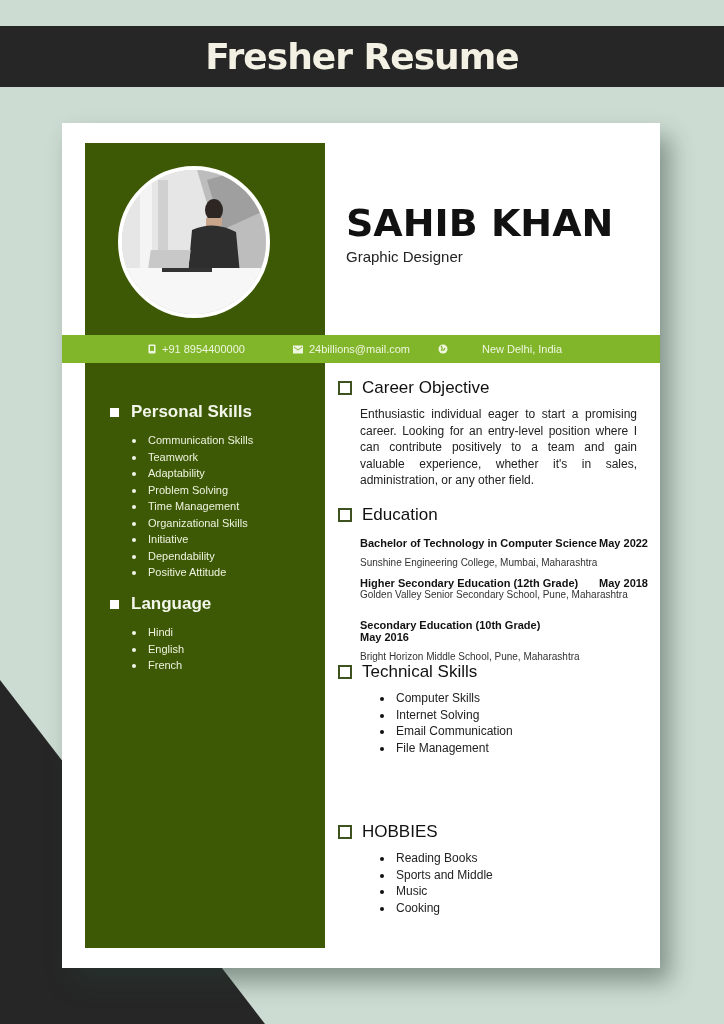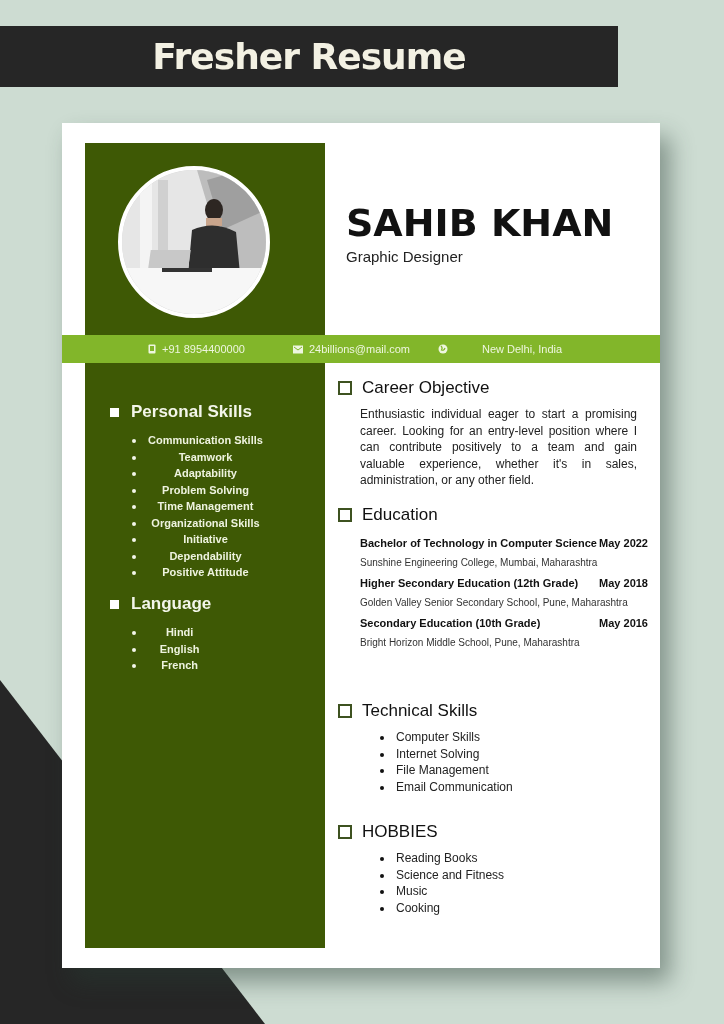--- a/index.html
+++ b/index.html
@@ -6,21 +6,21 @@
   body {
     width: 724px; height: 1024px; position: relative; overflow: hidden;
     background: #cddcd2;
     font-family: "Liberation Sans", sans-serif;
   }
   .bg-triangle {
     position: absolute; left: 0; top: 0; width: 724px; height: 1024px;
     pointer-events: none;
   }
   .top-banner {
-    position: absolute; left: 0; top: 26px; width: 618px; height: 61px;
+    position: absolute; left: 0; top: 26px; width: 724px; height: 61px;
     background: #262626;
     display: flex; align-items: center; justify-content: center;
   }
   .top-banner h1 {
     margin: 0; color: #f3f1e3;
     font-family: "DejaVu Sans", sans-serif; font-weight: bold;
     font-size: 36px; letter-spacing: -1px;
   }
   .paper {
     position: absolute; left: 62px; top: 123px; width: 598px; height: 845px;
@@ -45,28 +45,28 @@
     color: #eef6df; font-size: 11px;
   }
   .contact-item .ico { margin-right: 6px; display: inline-flex; }
   .name-block { position: absolute; left: 346px; top: 200px; }
   .name-block .name {
     font-family: "DejaVu Sans", sans-serif; font-weight: bold; font-size: 38px;
     color: #111; letter-spacing: 0px; line-height: 46px;
   }
   .name-block .role { font-size: 15px; color: #222; margin-top: 2px; }
 
-  .side-section { position: absolute; left: 110px; color: #ffffff; text-align: center; }
+  .side-section { position: absolute; left: 110px; color: #ffffff; }
   .side-heading {
     display: flex; align-items: center; font-weight: bold; font-size: 17px; color: #f3f6ea;
   }
   .side-heading .sq {
     width: 9px; height: 9px; background: #ffffff; margin-right: 12px; display: inline-block;
   }
-  .side-list { list-style: none; margin: 10px 0 0 0; padding: 0 0 0 22px; font-weight: bold; }
+  .side-list { list-style: none; margin: 10px 0 0 0; padding: 0 0 0 22px; }
   .side-list li {
     position: relative; font-size: 11px; color: #eef3df; height: 16.5px; line-height: 16.5px;
     padding-left: 16px;
   }
   .side-list li::before {
     content: ""; position: absolute; left: 0; top: 7px; width: 4px; height: 4px;
     border-radius: 50%; background: #f3f6ea;
   }
 
   .main-section { position: absolute; left: 338px; width: 310px; }
@@ -204,45 +204,45 @@
   <div style="height:12px;"></div>
   <div class="edu-row">
     <span>Bachelor of Technology in Computer Science</span>
     <span>May 2022</span>
   </div>
   <div class="edu-school" style="margin-top:8px;">Sunshine Engineering College, Mumbai, Maharashtra</div>
   <div class="edu-row" style="margin-top:9px;align-items:center;">
     <span>Higher Secondary Education (12th Grade)</span>
     <span>May 2018</span>
   </div>
-  <div class="edu-school" style="margin-top:8px;">Golden Valley Senior Secondary School, Pune, Maharashtra</div>
-  <div class="edu-row" style="margin-top:9px;">
+  <div class="edu-school" style="">Golden Valley Senior Secondary School, Pune, Maharashtra</div>
+  <div class="edu-row" style="margin-top:19px;flex-direction:column;">
     <span>Secondary Education (10th Grade)</span>
     <span>May 2016</span>
   </div>
   <div class="edu-school" style="margin-top:8px;">Bright Horizon Middle School, Pune, Maharashtra</div>
 </div>
 
-<div class="main-section" style="top:701px;">
+<div class="main-section" style="top:662px;">
   <div class="main-heading">
     <span class="box"></span>
     <span>Technical Skills</span>
   </div>
   <ul class="main-list">
     <li>Computer Skills</li>
     <li>Internet Solving</li>
+    <li>Email Communication</li>
     <li>File Management</li>
-    <li>Email Communication</li>
   </ul>
 </div>
 
 <div class="main-section" style="top:822px;">
   <div class="main-heading">
     <span class="box"></span>
     <span>HOBBIES</span>
   </div>
   <ul class="main-list">
     <li>Reading Books</li>
-    <li>Science and Fitness</li>
+    <li>Sports and Middle</li>
     <li>Music</li>
     <li>Cooking</li>
   </ul>
 </div>
 
 </body></html>

